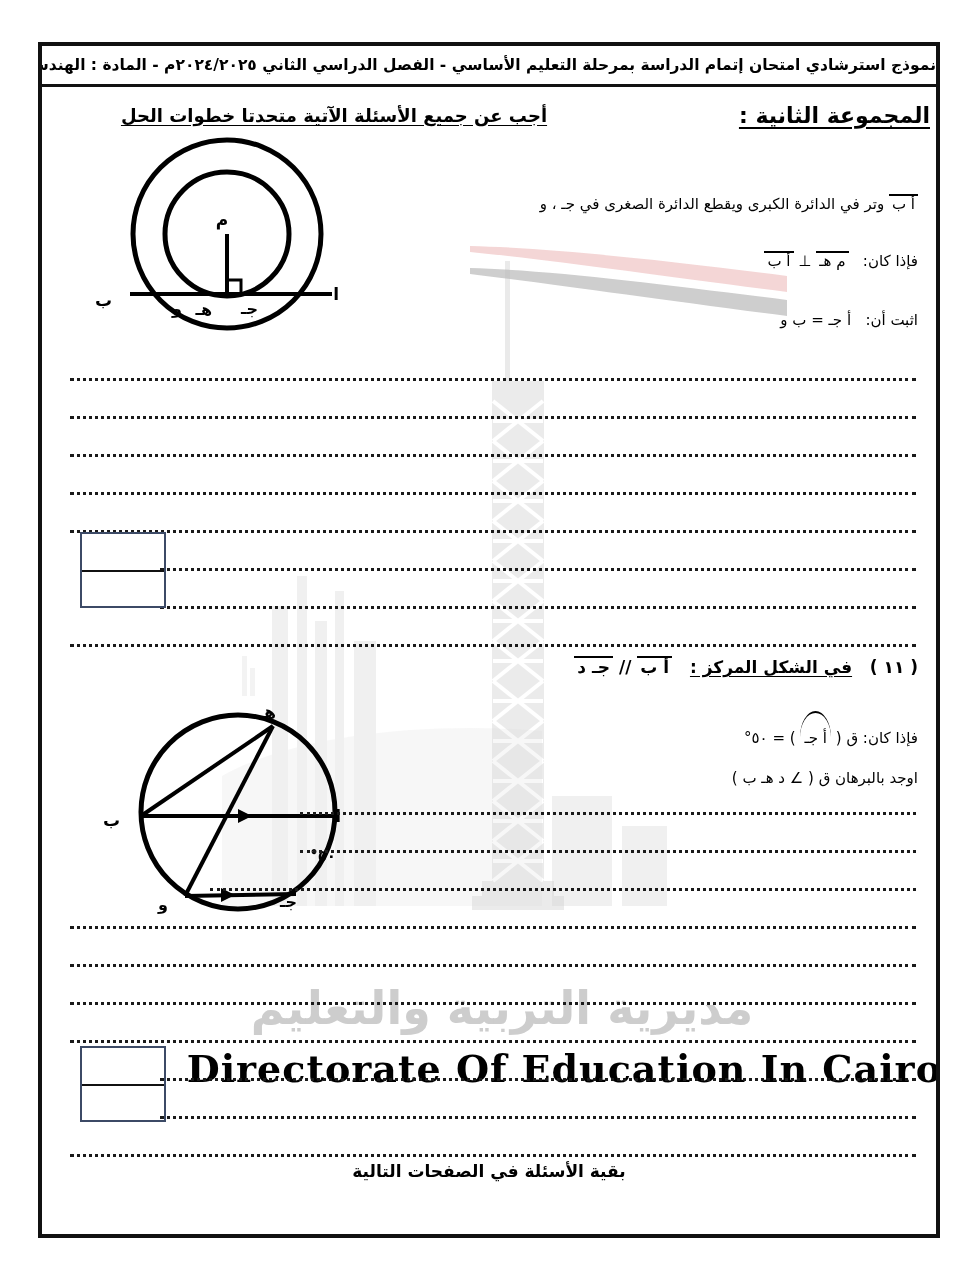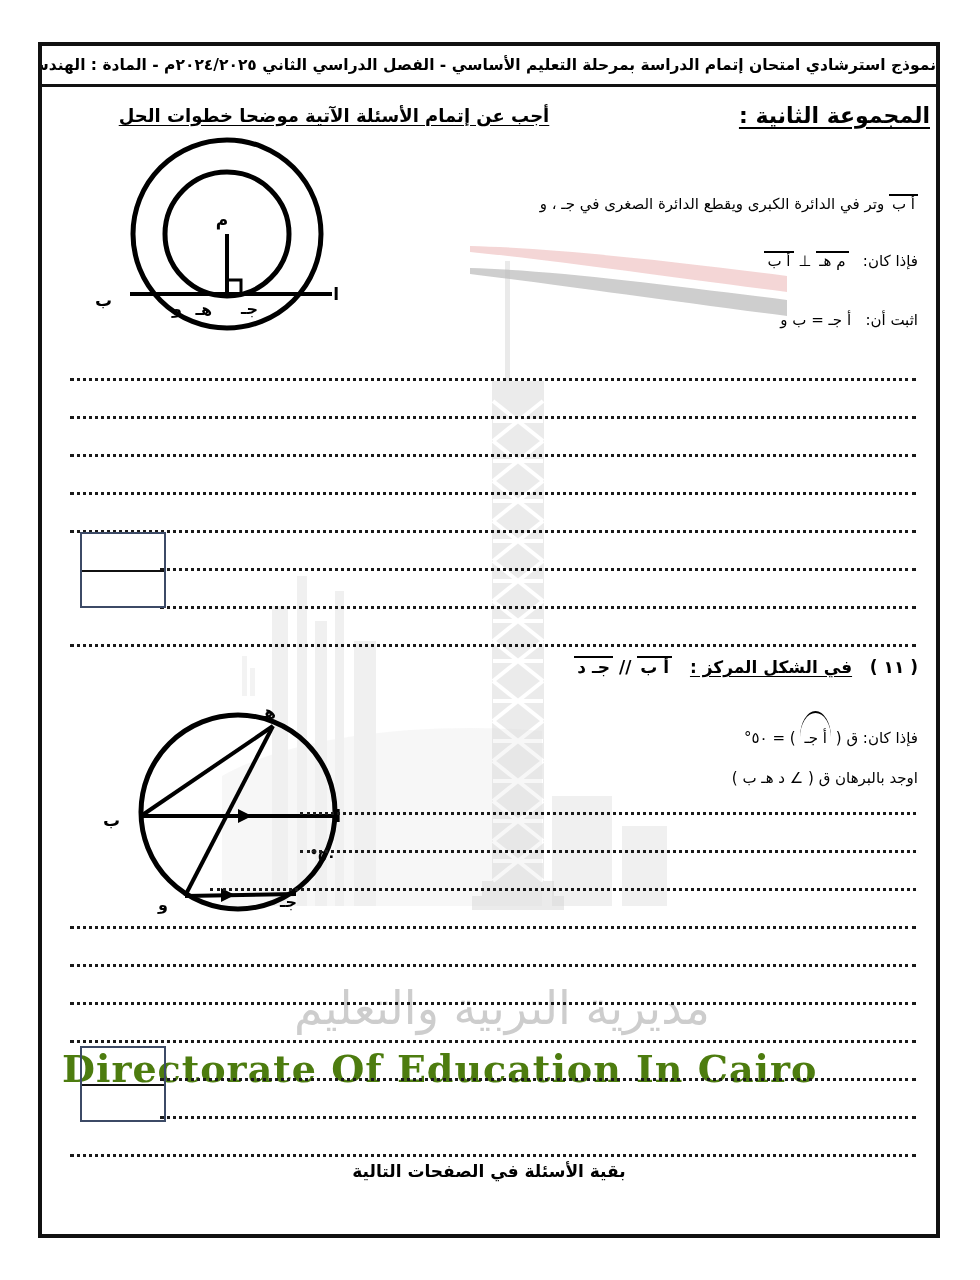--- a/index.html
+++ b/index.html
@@ -29,28 +29,28 @@
   .wm-big{
     position:absolute;left:70px;top:810px;width:830px;
     text-align:center;
     font-size:118px;font-weight:bold;color:#c9c9c9;
     letter-spacing:-2px;line-height:1;
     white-space:nowrap;
   }
   .wm-mid{
     position:absolute;left:20px;top:935px;width:880px;
     text-align:center;
-    font-size:46px;font-weight:normal;color:#cdcdcd;
+    font-size:46px;font-weight:bold;color:#cdcdcd;
     letter-spacing:12px;white-space:nowrap;
   }
   .wm-en{
     position:absolute;left:20px;top:1000px;width:880px;
-    text-align:left;direction:ltr;
+    text-align:right;direction:ltr;
     font-family:"DejaVu Serif","Liberation Serif",serif;
-    font-size:38px;font-weight:bold;color:#4d7c0f;
+    font-size:38px;font-weight:bold;color:#000000;
     letter-spacing:1px;white-space:nowrap;
   }
   .wm-flag{position:absolute;left:420px;top:200px;width:330px;height:80px;opacity:.85;}
 
   
   .content{position:absolute;inset:0;z-index:2;}
 
   
   .hdr{
     position:absolute;left:0;top:0;width:100%;
@@ -165,21 +165,21 @@
       <div class="wm-en">Directorate Of Education In Cairo</div>
     </div>
 
     <div class="content">
 
       <div class="hdr">نموذج استرشادي امتحان إتمام الدراسة بمرحلة التعليم الأساسي - الفصل الدراسي الثاني ٢٠٢٤/٢٠٢٥م - المادة : الهندسة المستوية ٣ / ٦</div>
       <div class="hdr-rule"></div>
 
       <div class="title-row">
         <div class="t-group">المجموعة الثانية :</div>
-        <div class="t-instr">أجب عن إتمام الأسئلة الآتية موضحا خطوات الحل</div>
+        <div class="t-instr">أجب عن جميع الأسئلة الآتية متحدتا خطوات الحل</div>
       </div>
 
 
       <div class="q q-line" style="right:18px;top:148px;">
         <span class="ovl">أ ب</span>
         <span>وتر في الدائرة الكبرى ويقطع الدائرة الصغرى في  جـ ،  و</span>
       </div>
 
       <div class="q q-line" style="right:18px;top:205px;">
         <span>فإذا كان:</span>

